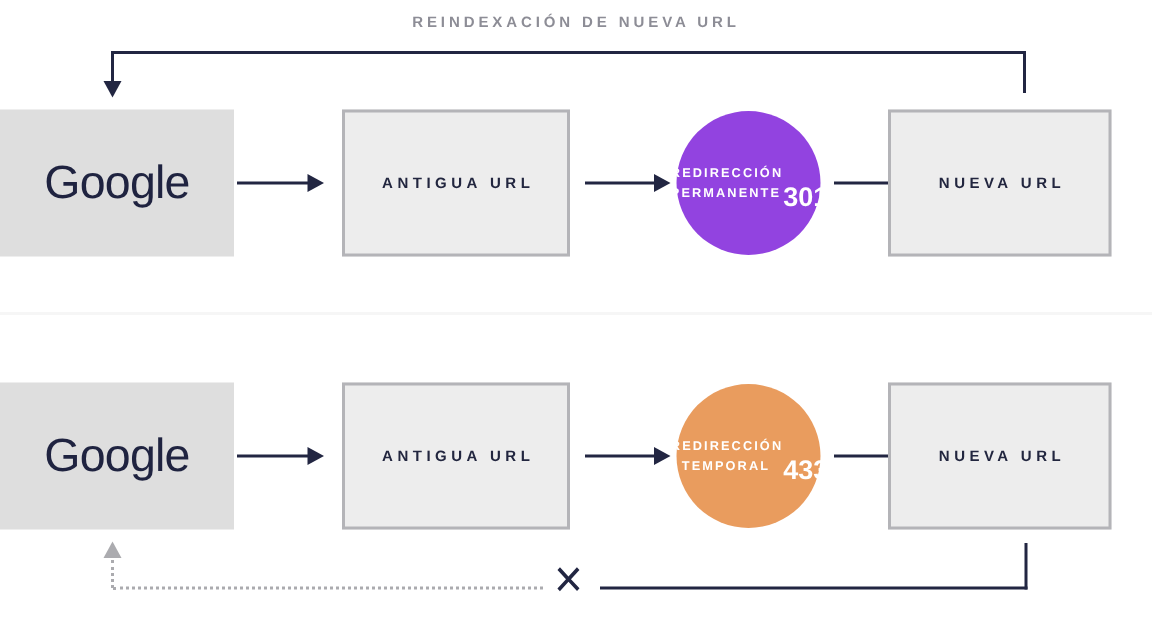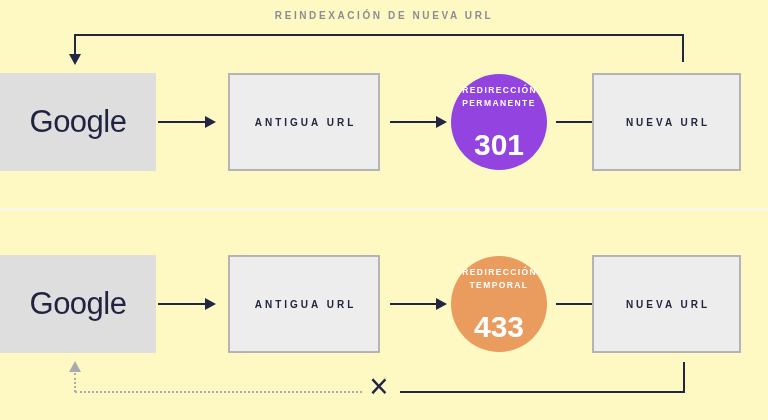--- a/index.html
+++ b/index.html
@@ -1,17 +1,17 @@
 <!DOCTYPE html>
 <html><head>
 <meta charset="utf-8">
 <style>
   html,body{margin:0;padding:0;background:#ececec;}
   .canvas{
-    position:relative;width:768px;height:420px;background:#fef9c3;
+    position:relative;width:768px;height:420px;background:#ffffff;
     font-family:"Liberation Sans",sans-serif;overflow:hidden;
   }
   
   .abs{position:absolute;}
   .navy{background:#222642;}
   .title{
     top:10px;left:0;width:768px;text-align:center;
     font-size:10px;font-weight:bold;letter-spacing:2.6px;color:#8d8d96;
   }
   .divider{top:208px;left:0;width:768px;height:2px;background:#f6f6f6;}
@@ -30,28 +30,28 @@
     top:0;height:100%;background:#ededed;border:2px solid #b4b4b8;
     box-sizing:border-box;display:flex;align-items:center;justify-content:center;
   }
   .old-box{left:228px;width:152px;}
   .new-box{left:592px;width:149px;}
   .box-label{
     font-size:10px;font-weight:bold;letter-spacing:3px;color:#22263f;text-indent:3px;
   }
   .circle{
     left:451px;top:1px;width:96px;height:96px;border-radius:50%;
-    display:flex;flex-direction:column;align-items:center;justify-content:center;
+    display:flex;flex-direction:row;align-items:center;justify-content:center;
   }
   .circle-type{
     font-size:8.5px;font-weight:bold;letter-spacing:1.4px;color:#ffffff;
     line-height:1.55;text-align:center;text-indent:1.4px;
   }
   .circle-code{
-    font-size:30px;font-weight:bold;color:#ffffff;line-height:1.05;margin-top:19px;
+    font-size:18px;font-weight:bold;color:#ffffff;line-height:1.05;margin-top:19px;
   }
   .h-arrow{top:calc(50% - 1px);height:2px;background:#222642;}
   .h-arrow .head{
     position:absolute;right:-10px;top:-5px;width:0;height:0;
     border-left:11px solid #222642;border-top:6px solid transparent;border-bottom:6px solid transparent;
   }
   .a1{left:158px;width:48px;}
   .a2{left:390px;width:47px;}
   .a3{left:556px;width:46px;}
   

